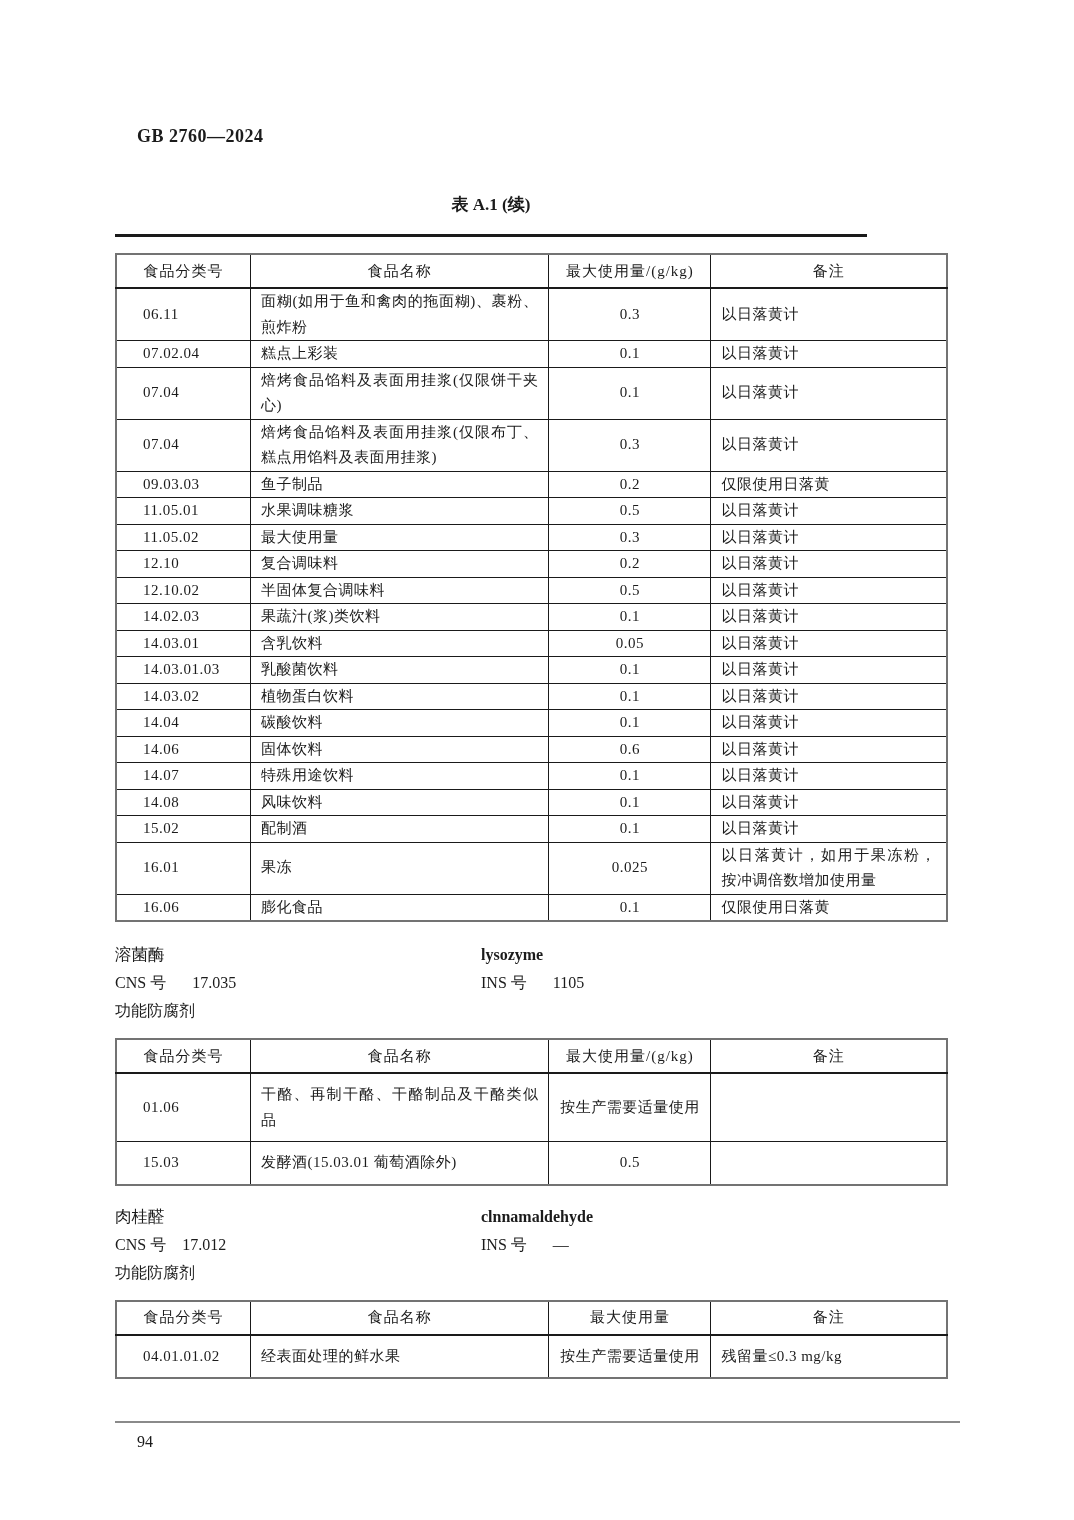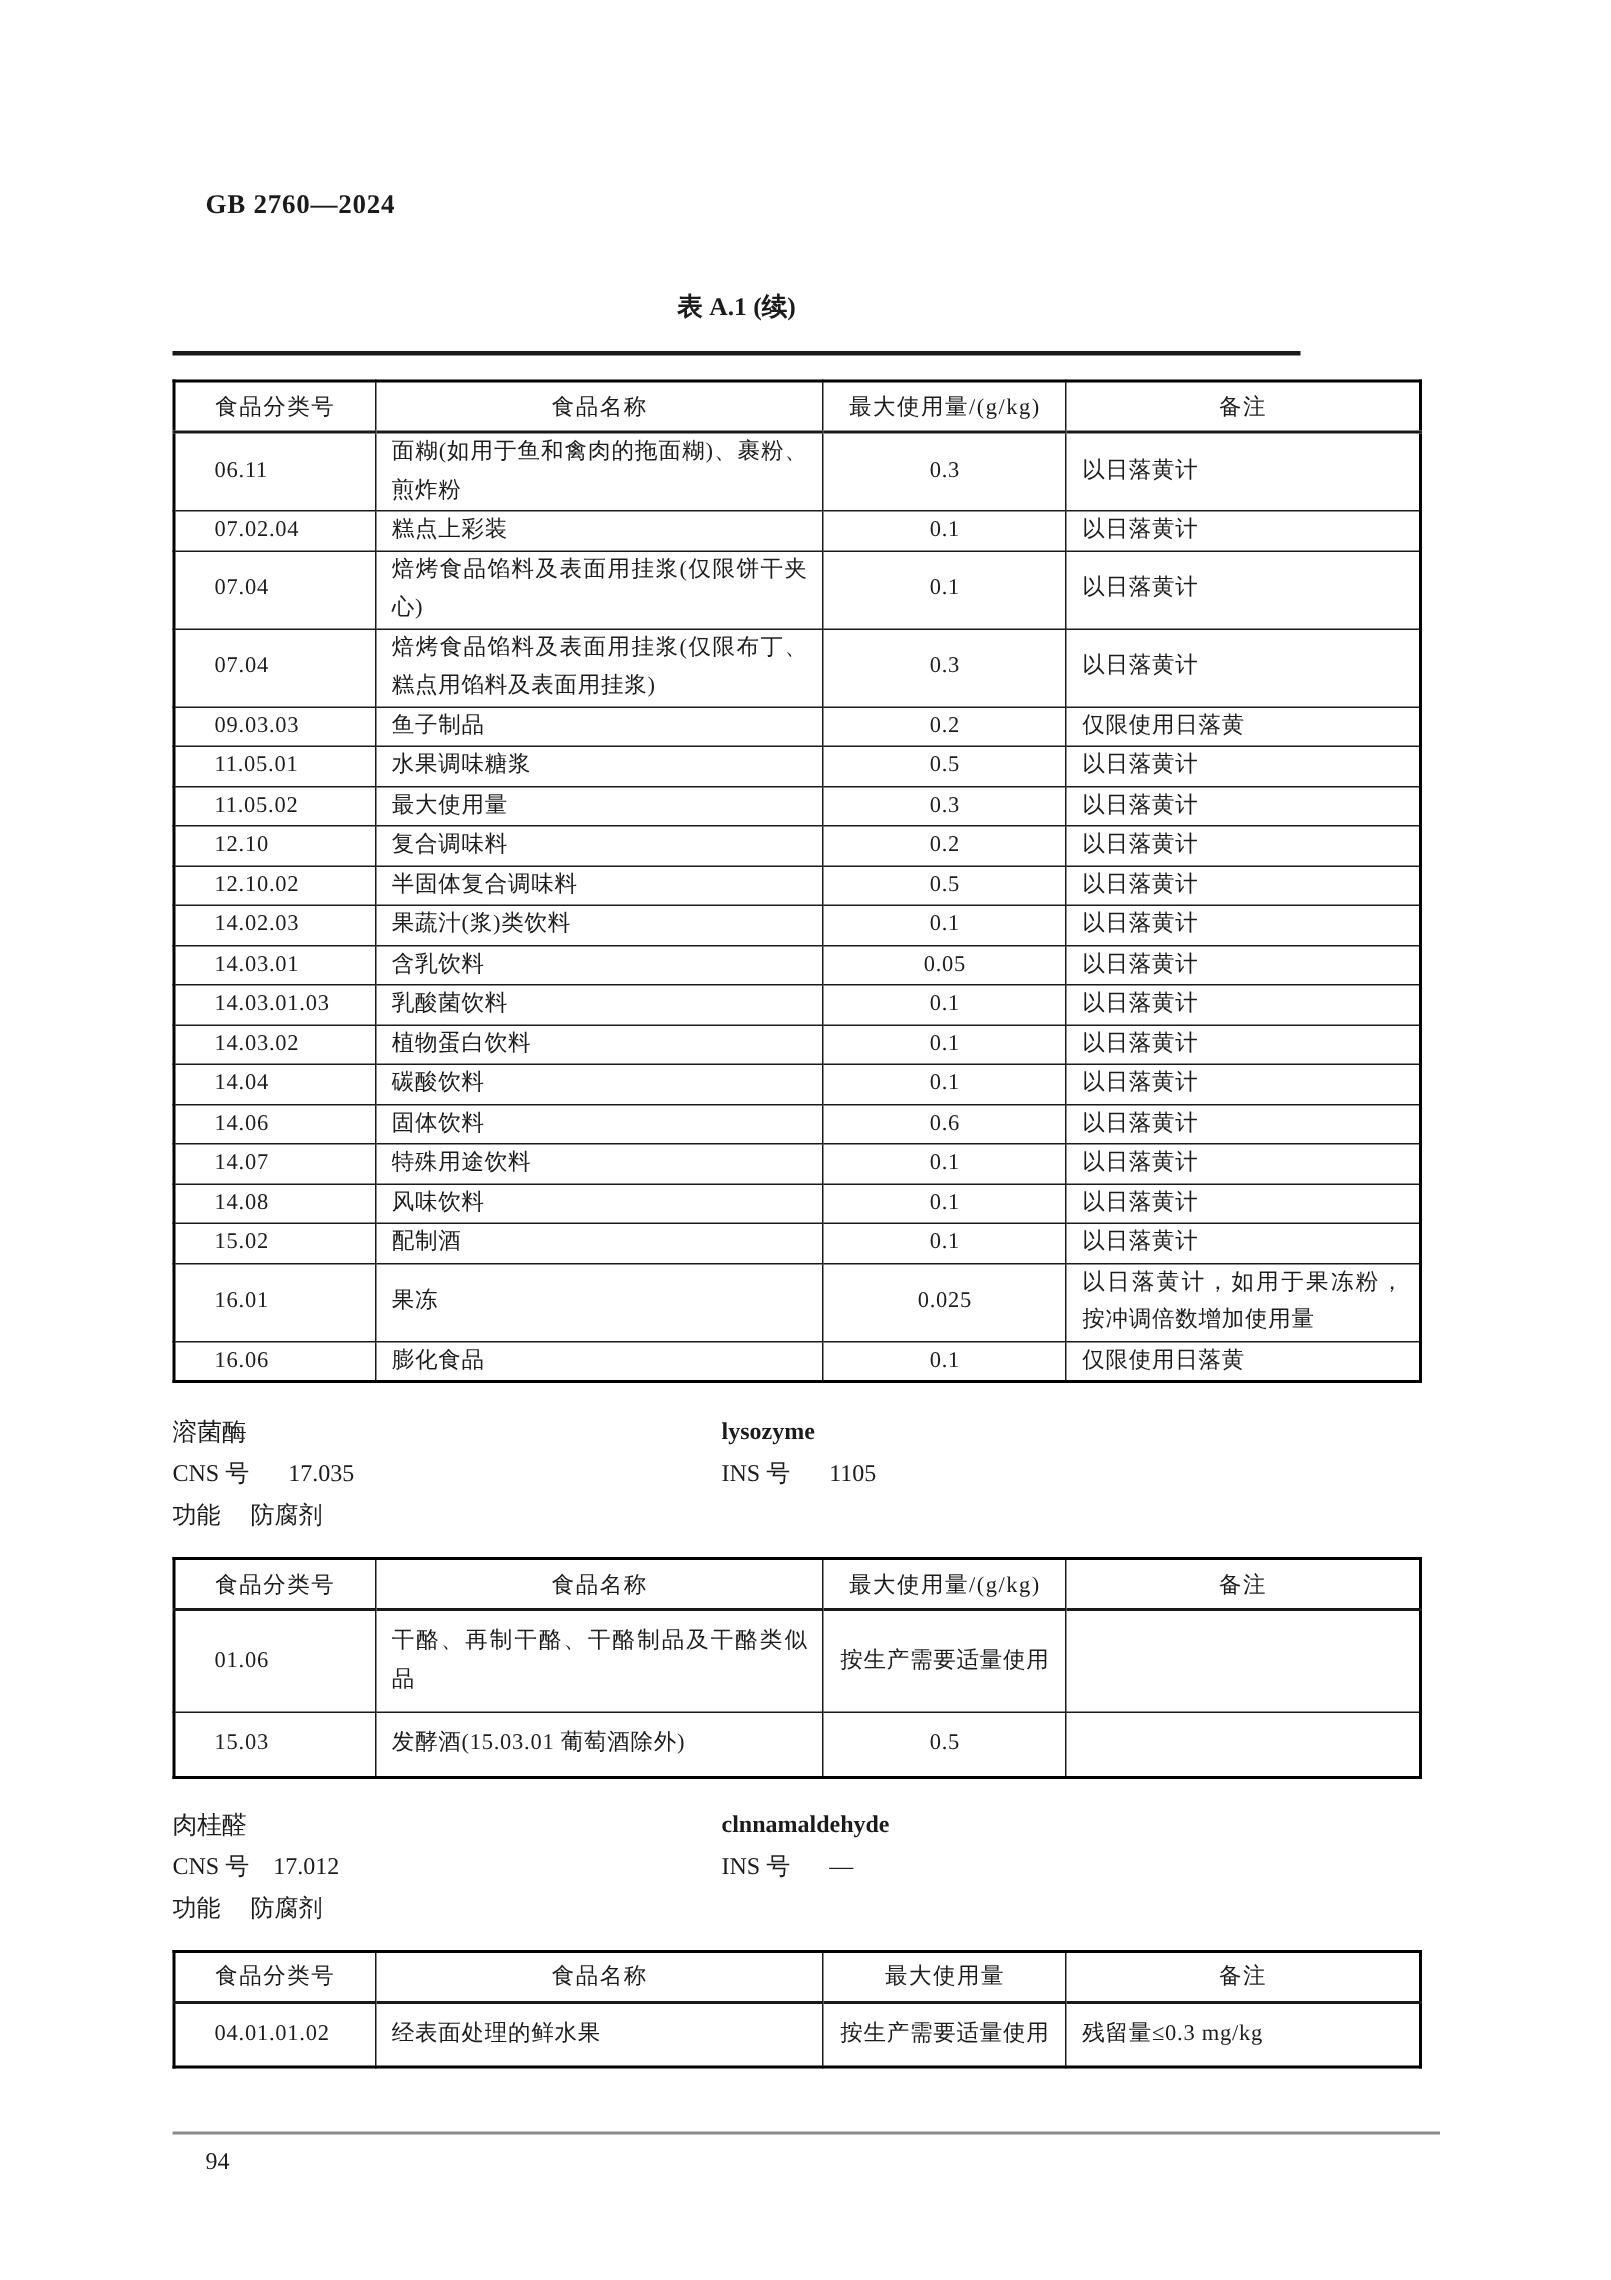--- a/index.html
+++ b/index.html
@@ -31,21 +31,21 @@
     margin-top: 18px;
     height: 3px;
     background: #1a1a1a;
   }
 
   table.gbtable {
     margin-top: 16px;
     width: 833px;
     border-collapse: collapse;
     table-layout: fixed;
-    border: 2px solid #000000;
+    border: 2px solid #737373;
     font-size: 15px;
   }
   table.gbtable col.c1 { width: 16.2%; }
   table.gbtable col.c2 { width: 35.9%; }
   table.gbtable col.c3 { width: 19.5%; }
   table.gbtable col.c4 { width: 28.4%; }
   table.gbtable th {
     font-weight: normal;
     border: 1px solid #1a1a1a;
     border-bottom: 2px solid #1a1a1a;
@@ -66,21 +66,21 @@
   table.gbtable td.col-remark { text-align: left; text-align: justify; text-justify: inter-character; }
   table.gbtable.roomy td { padding-top: 8px; padding-bottom: 8px; }
 
   .section { margin-top: 22px; font-size: 16px; }
   .sec-row { display: flex; line-height: 22px; margin-bottom: 6px; }
   .sec-left { width: 366px; }
   .sec-name { font-weight: normal; font-size: 16.5px; }
   .sec-en { font-weight: bold; font-family: "Liberation Serif", "DejaVu Serif", serif; }
   .sec-val { margin-left: 26px; }
   .sec-val-tight { margin-left: 16px; }
-  .sec-func-val { margin-left: 20px; }
+  .sec-func-val { }
   .sect2 { margin-top: 20px; }
   .tbl-tight { margin-top: 6px; }
 
   .footer-rule {
     margin-top: 42px;
     height: 2px;
     background: #8a8a8a;
     width: 845px;
   }
   .page-number {

